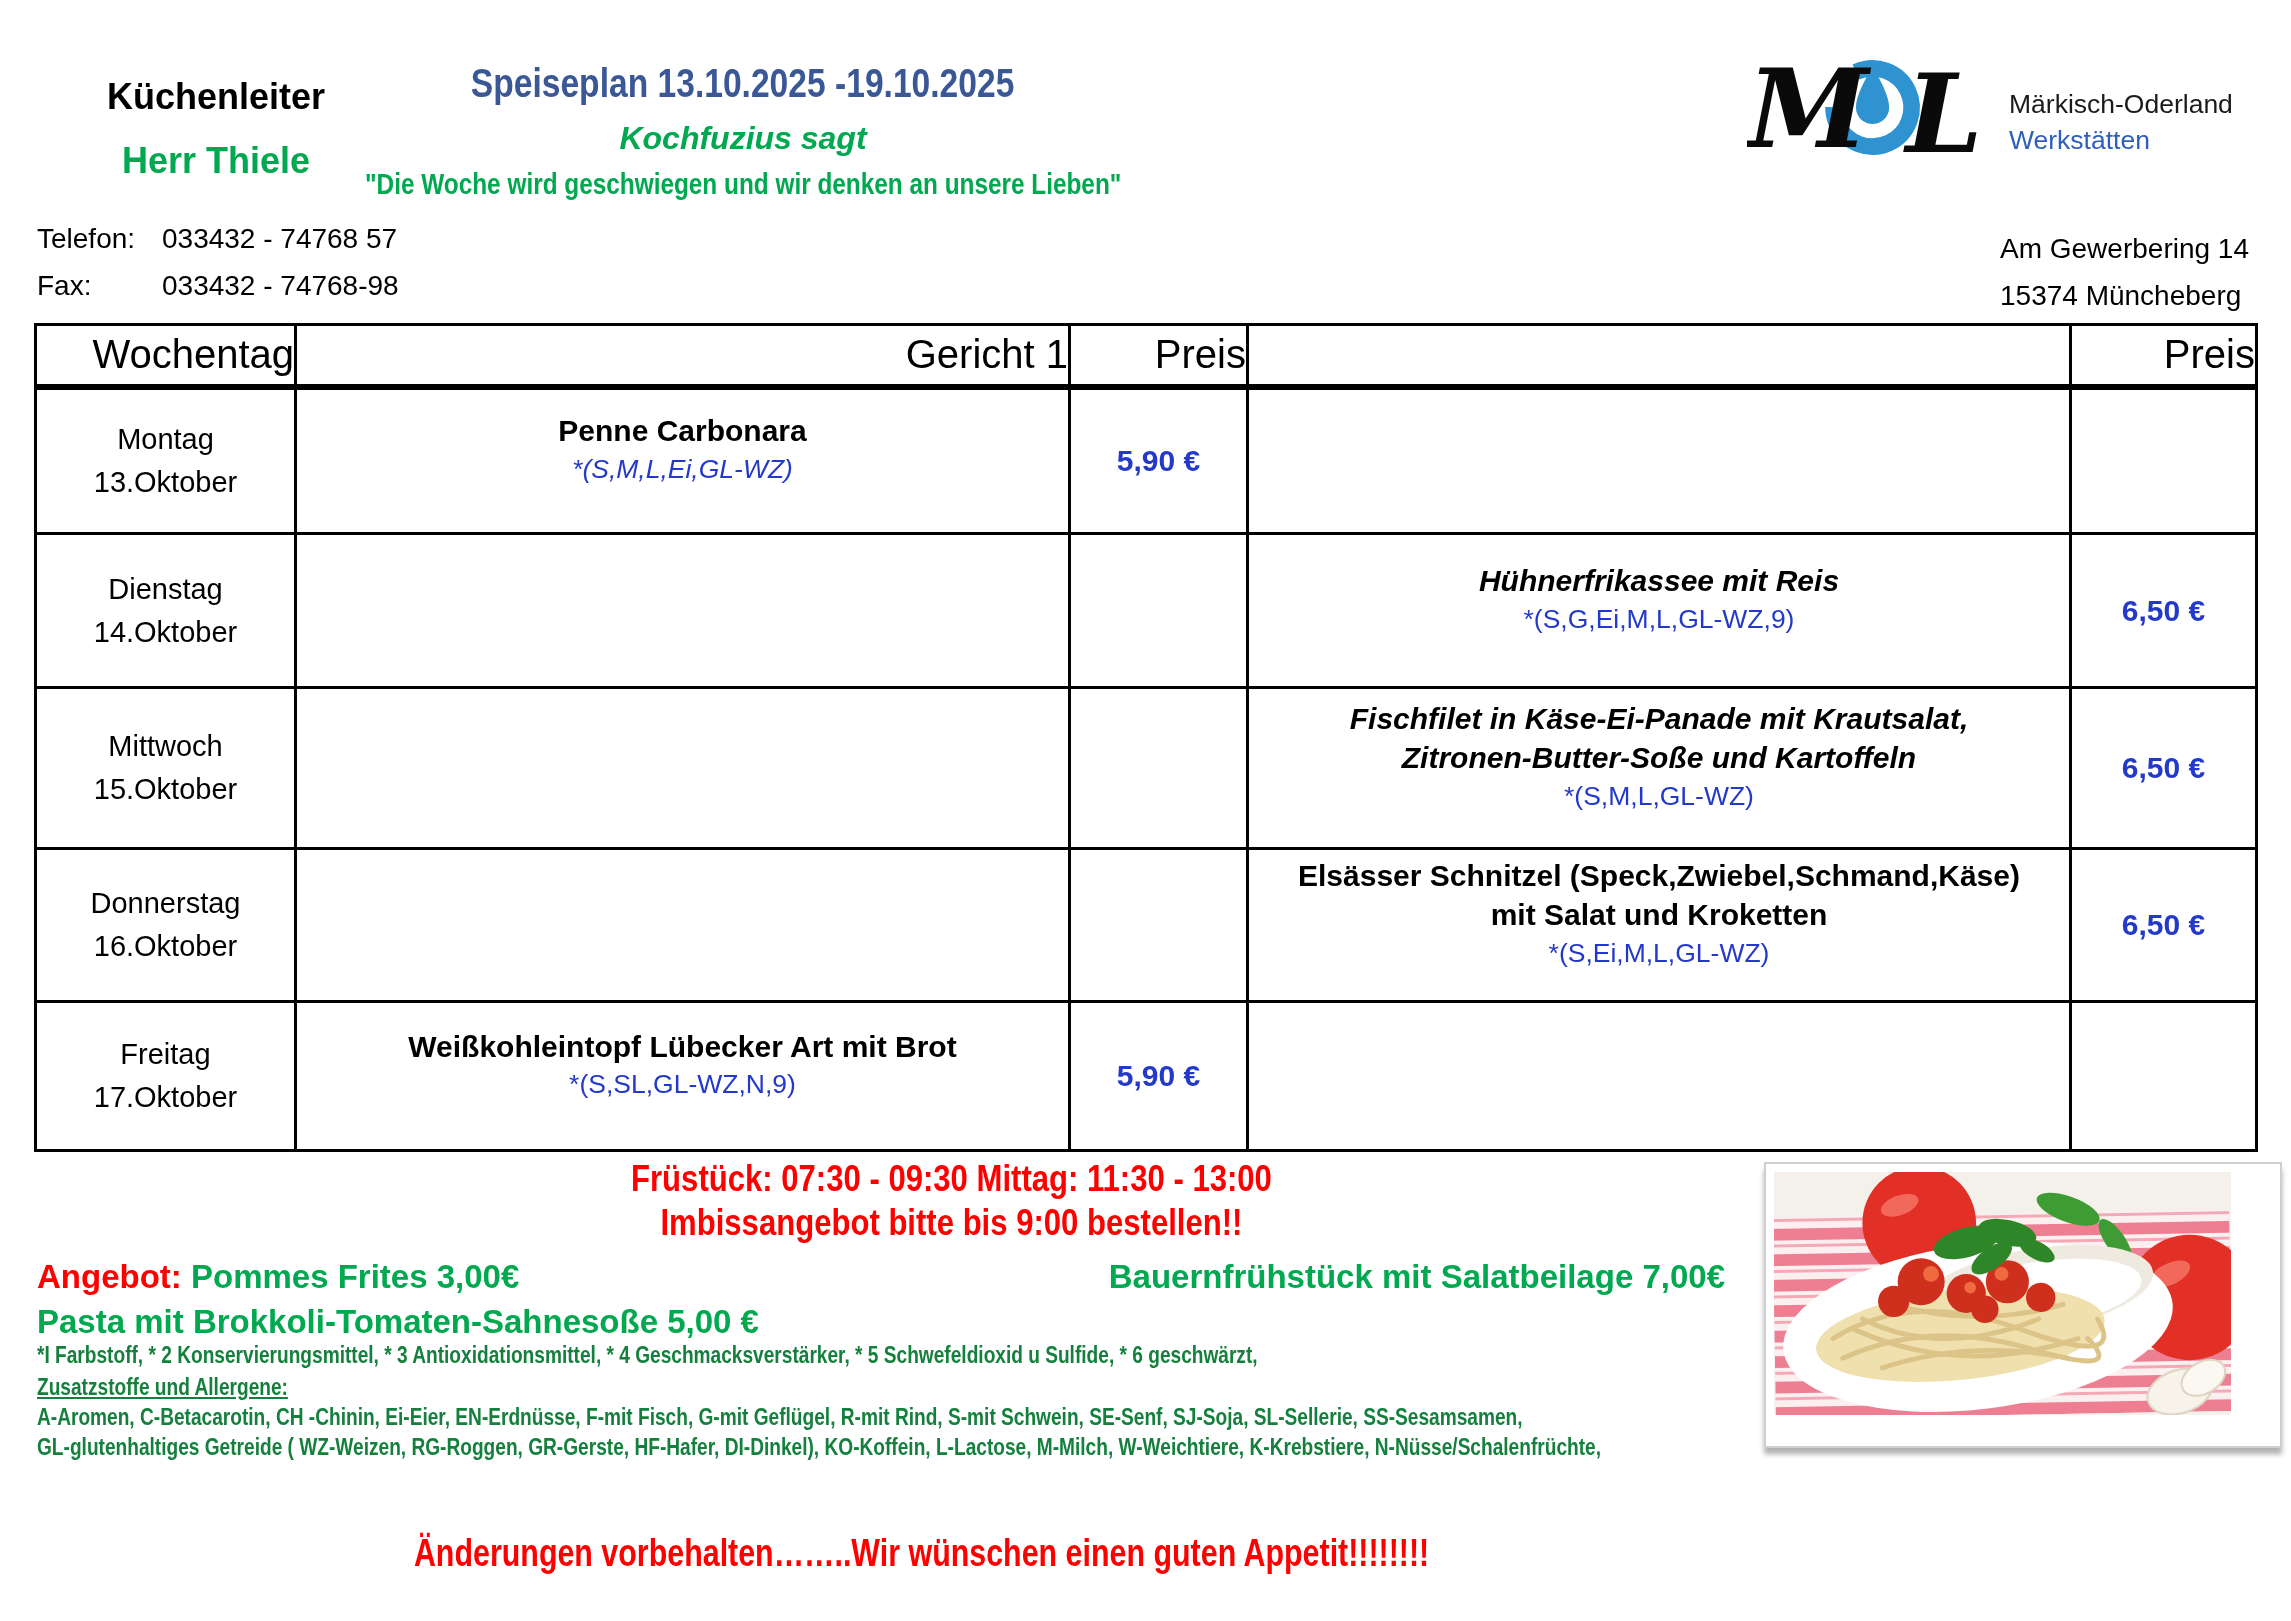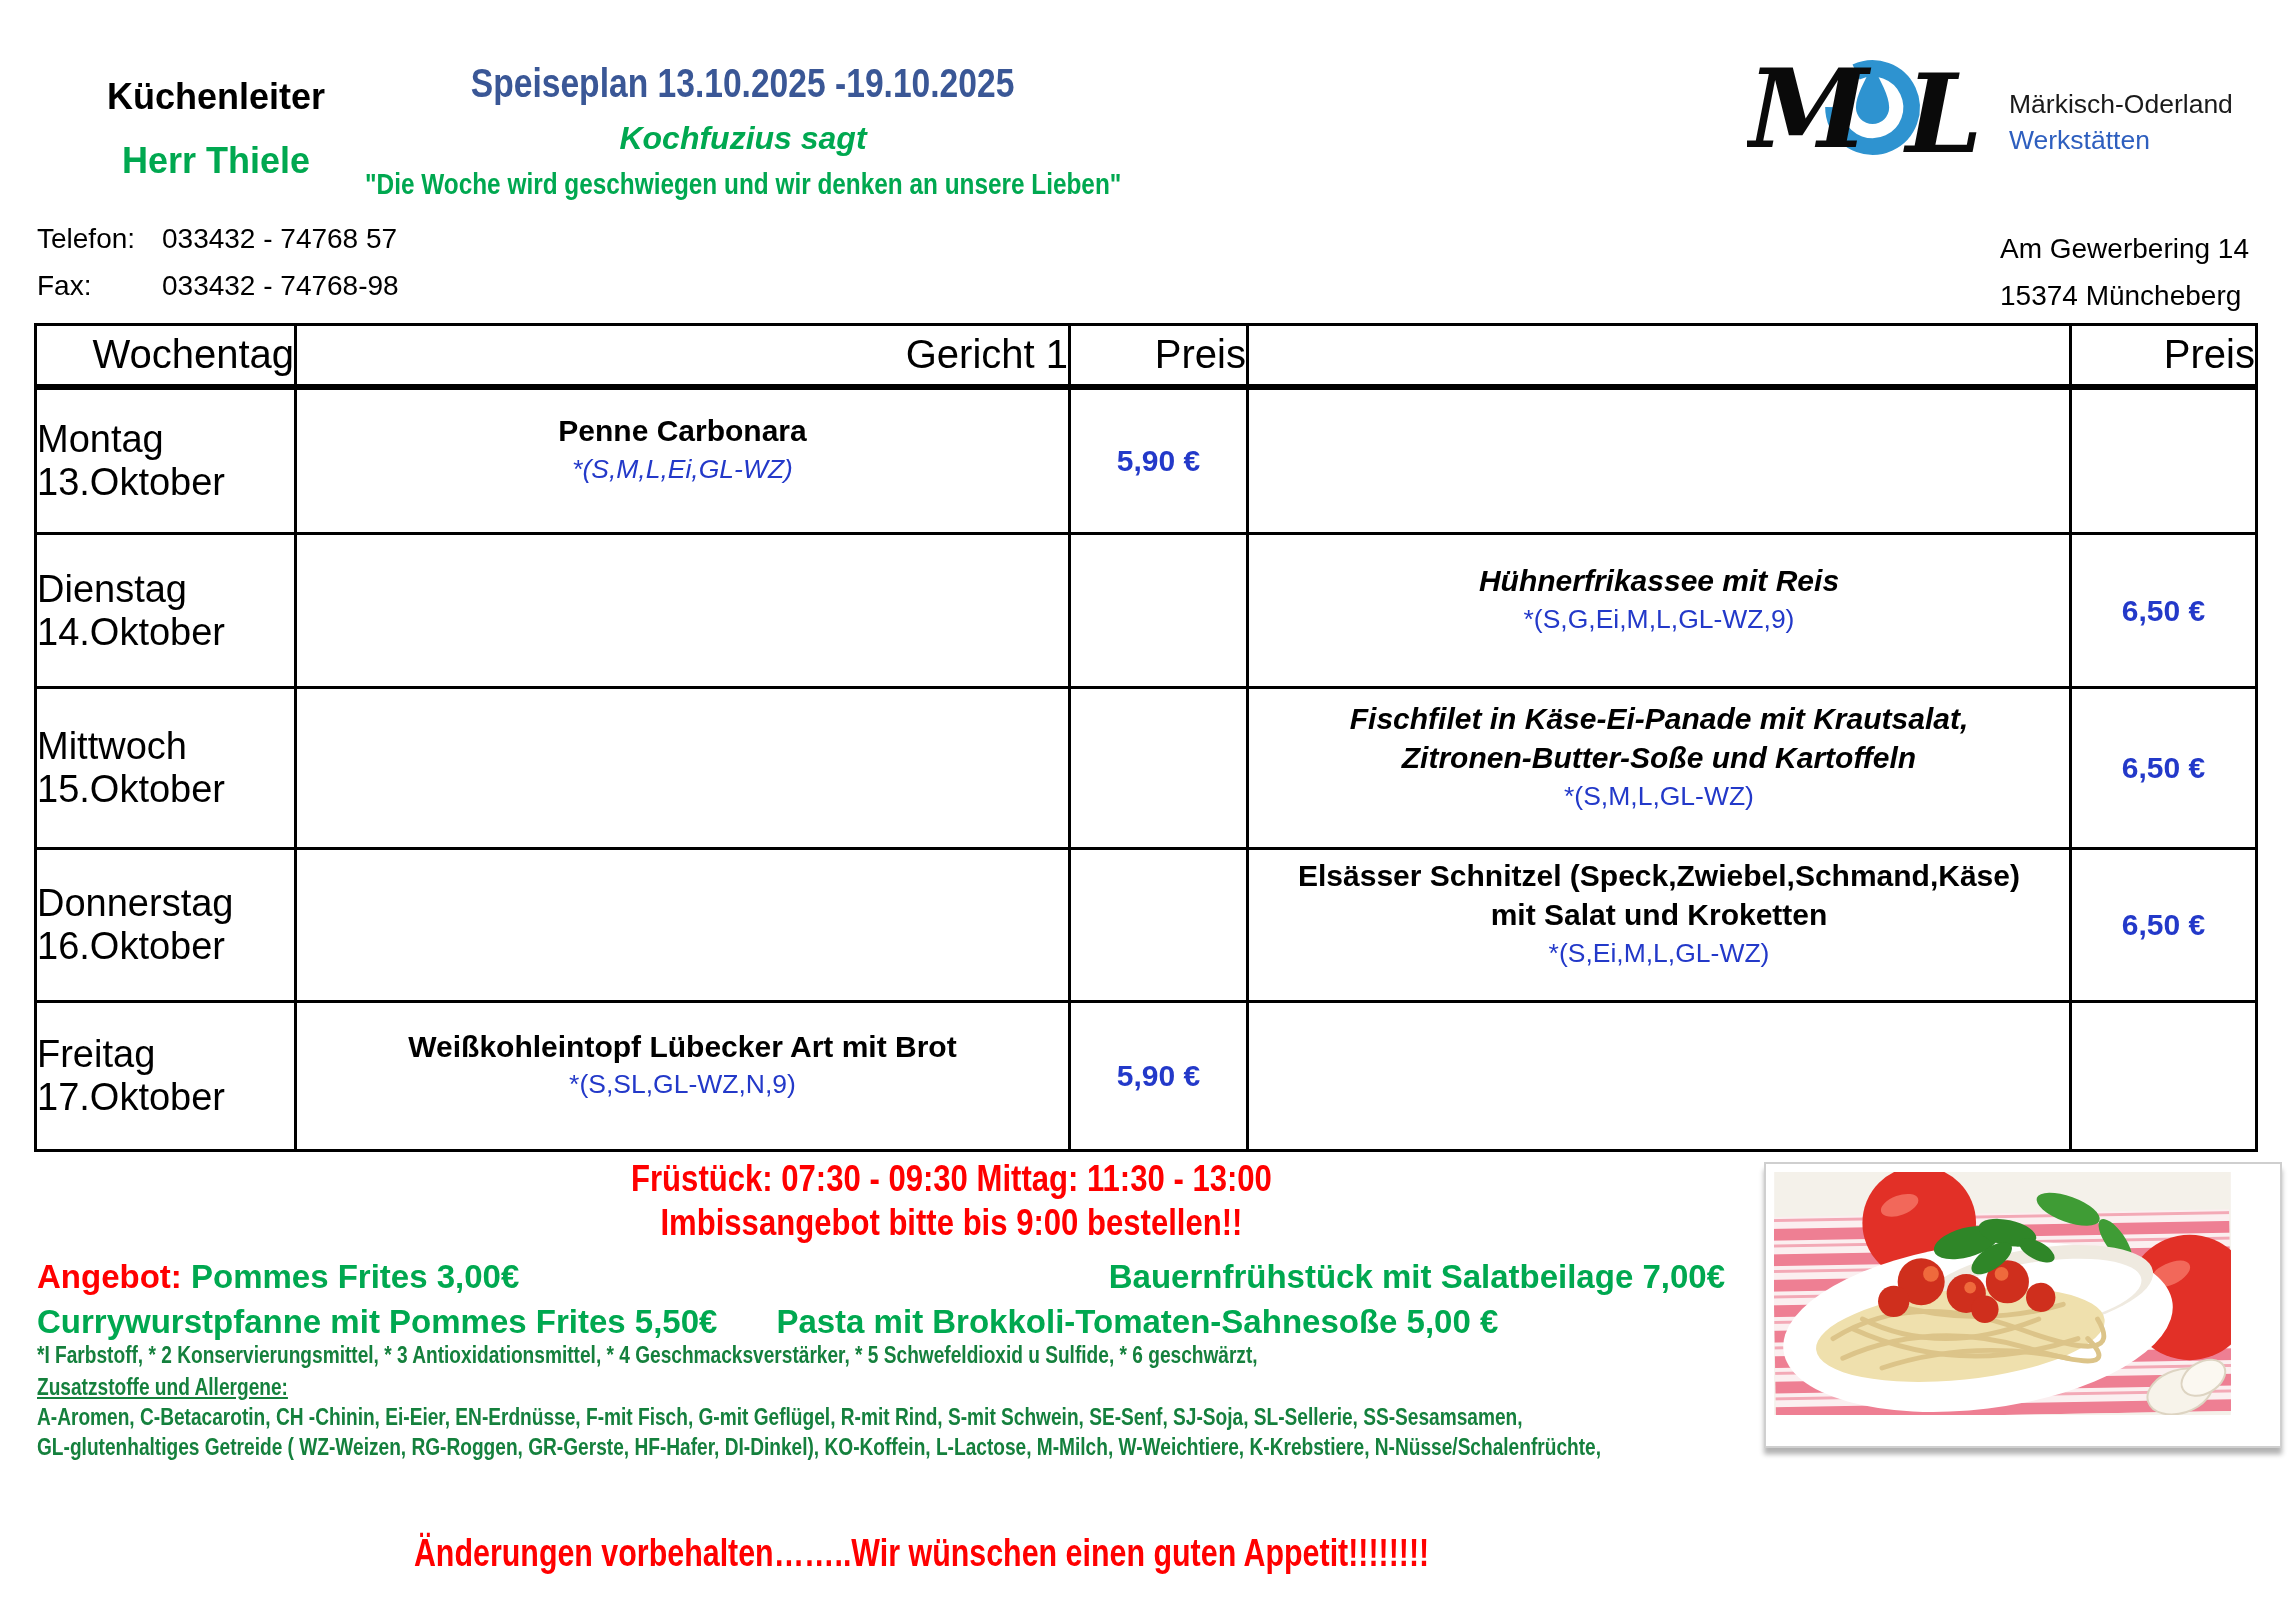--- a/index.html
+++ b/index.html
@@ -25,21 +25,21 @@
 
   
   table.menu { position:absolute; left:34px; top:323px; border-collapse:collapse; table-layout:fixed; }
   table.menu th, table.menu td { border:3.9px solid #000; background:#fff; overflow:hidden; }
   table.menu thead th { border-bottom-width:6.9px; font-size:40px; font-weight:normal; height:62px; text-align:right; }
   tbody tr:nth-child(1) td { height:147px; }
   tbody tr:nth-child(2) td { height:154px; }
   tbody tr:nth-child(3) td { height:161px; }
   tbody tr:nth-child(4) td { height:153px; }
   tbody tr:nth-child(5) td { height:149px; }
-  td.day-cell { vertical-align:middle; font-size:38px; line-height:43px; }
+  td.day-cell { text-align:center; vertical-align:middle; font-size:29px; line-height:43px; }
   td.dish-cell { text-align:center; vertical-align:middle; padding-bottom:25px; }
   .dish-name { font-size:30px; font-weight:bold; white-space:pre-line; line-height:39px; }
   .dish-name.it { font-style:italic; }
   .allergens { font-size:26.5px; color:#2339C9; margin-top:3.9px; }
   .allergens.it { font-style:italic; }
   td.price-cell { text-align:center; vertical-align:middle; }
   .price { font-size:30px; font-weight:bold; color:#2339C9; }
 
   
   .hours { position:absolute; left:167px; top:1158px; width:1568px; text-align:center; color:#FF0000; font-weight:bold; font-size:37px; }
@@ -234,21 +234,20 @@
     <div><span>Früstück: 07:30 - 09:30 Mittag: 11:30 - 13:00</span></div>
     <div><span>Imbissangebot bitte bis 9:00 bestellen!!</span></div>
   </div>
 
   <div class="offers">
     <div class="line1">
       <span><span class="red">Angebot:</span> <span>Pommes Frites 3,00€</span></span>
       <span>Bauernfrühstück mit Salatbeilage 7,00€</span>
     </div>
     <div class="line2">
-      <span>Currywurstpfanne mit Pommes Frites 5,50€</span>
       <span>Pasta mit Brokkoli-Tomaten-Sahnesoße 5,00 €</span>
     </div>
   </div>
 
   <div class="bluenotes">
     <div><span>*I Farbstoff, * 2 Konservierungsmittel, * 3 Antioxidationsmittel, * 4 Geschmacksverstärker, * 5 Schwefeldioxid u Sulfide, * 6 geschwärzt,</span></div>
     <div class="gap"></div>
     <div class="und"><span>Zusatzstoffe und Allergene: </span></div>
     <div><span>A-Aromen, C-Betacarotin, CH -Chinin, Ei-Eier, EN-Erdnüsse, F-mit Fisch, G-mit Geflügel, R-mit Rind, S-mit Schwein, SE-Senf, SJ-Soja, SL-Sellerie, SS-Sesamsamen,</span></div>
     <div><span>GL-glutenhaltiges Getreide ( WZ-Weizen, RG-Roggen, GR-Gerste, HF-Hafer, DI-Dinkel), KO-Koffein,  L-Lactose, M-Milch, W-Weichtiere, K-Krebstiere, N-Nüsse/Schalenfrüchte,</span></div>

